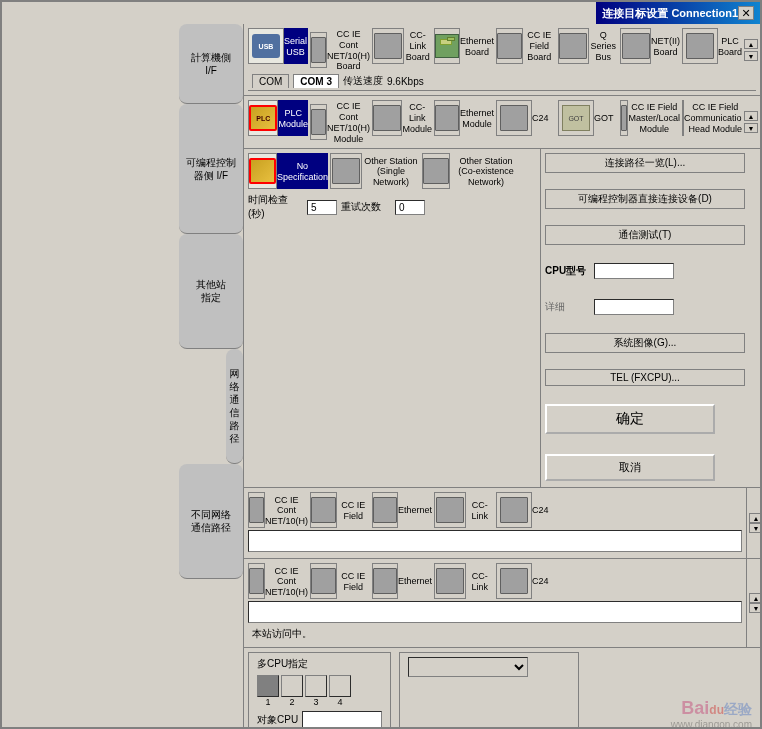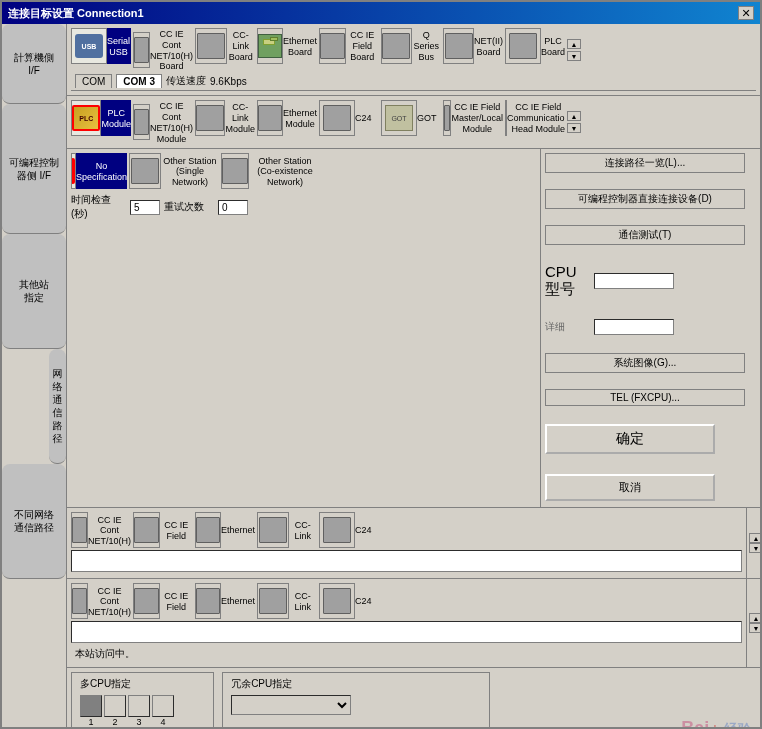--- a/index.html
+++ b/index.html
@@ -1,18 +1,18 @@
 <!DOCTYPE html>
 <html><head>
   <meta charset="utf-8">
   <style>
     * { box-sizing: border-box; margin: 0; padding: 0; }
     body { font-family: 'MS Shell Dlg 2', Tahoma, Arial, sans-serif; font-size: 11px; background: #d4d0c8; width: 762px; height: 729px; overflow: hidden; }
     
-    .window { width: 762px; height: 729px; display: flex; flex-direction: column; border: 2px solid #808080; background: #d4d0c8; }
+    .window { width: 762px; height: 729px; display: flex; flex-direction: column; border: 2px solid #808080; background: #d4d0c8; align-items: flex-end; }
     
     .title-bar { background: linear-gradient(to right, #000080, #1084d0); color: white; padding: 3px 6px; display: flex; justify-content: space-between; align-items: center; height: 22px; flex-shrink: 0; }
     .title-bar-text { font-size: 11px; font-weight: bold; }
     .title-bar-close { background: #d4d0c8; border: 1px solid #808080; width: 16px; height: 14px; cursor: pointer; display: flex; align-items: center; justify-content: center; font-size: 11px; color: black; }
     
     .main-content { display: flex; flex: 1; overflow: hidden; }
     
     .left-sidebar { width: 65px; background: #d4d0c8; border-right: 1px solid #808080; display: flex; flex-direction: column; }
     .sidebar-section { border-bottom: 1px solid #808080; padding: 14px 2px; display: flex; flex-direction: column; align-items: center; justify-content: center; font-size: 10px; color: #000; cursor: pointer; border-radius: 8px; }
     .sidebar-section.computer { height: 80px; background: #c0c0c0; }
@@ -277,21 +277,21 @@
             <div class="scroll-btn">▼</div>
           </div>
         </div>
       </div>
 
       <div class="section-other">
         <div class="section-other-left">
 
           <div class="icon-row" style="margin-bottom:4px;">
 
-            <div class="icon-item selected" style="width:56px;">
+            <div class="icon-item selected" style="width:80px;">
               <div class="icon-box active">
                 <div class="no-spec-icon"></div>
               </div>
               <span class="icon-label">No Specification</span>
             </div>
 
             <div class="icon-item" style="width:90px;">
               <div class="icon-box">
                 <div class="gray-box"></div>
               </div>
@@ -313,21 +313,21 @@
             <input class="field-input small" type="text" value="0" style="">
           </div>
         </div>
 
         <div class="section-other-right">
           <button class="btn-panel">连接路径一览(L)...</button>
           <button class="btn-panel">可编程控制器直接连接设备(D)</button>
           <button class="btn-panel">通信测试(T)</button>
 
           <div class="field-row">
-            <span style="font-size:15px;width:45px;">CPU型号</span>
+            <span style="font-size:10px;width:45px;font-weight:bold;">CPU型号</span>
             <div style="background:white;border:1px inset #808080;width:80px;height:16px;"></div>
           </div>
           <div class="field-row">
             <span style="font-size:10px;color:#666;width:45px;">详细</span>
             <div style="background:white;border:1px inset #808080;width:80px;height:16px;"></div>
           </div>
 
           <button class="btn-panel">系统图像(G)...</button>
           <button class="btn-panel">TEL (FXCPU)...</button>
           <button class="btn-large" style="font-size:14px;">确定</button>
@@ -447,21 +447,20 @@
               <span class="cpu-num">4</span>
             </div>
           </div>
           <div class="target-cpu-row" style="margin-top:4px;">
             <span class="target-cpu-label">对象CPU</span>
             <div style="background:white;border:1px inset #808080;width:80px;height:18px;"></div>
           </div>
         </div>
 
         <div class="redundant-group">
-          <div class="target-group-label">冗余CPU指定</div>
           <select class="redundant-select"></select>
         </div>
 
         <div style="flex:1;position:relative;display:flex;align-items:flex-end;justify-content:flex-end;padding:4px;">
           <div style="opacity:0.35;text-align:right;">
             <div style="font-size:16px;color:#cc0000;font-weight:bold;">
               <span style="color:#be185d;font-size:18px;">Bai</span><span style="color:#cc0000;font-size:12px;">du</span><span style="color:#3060c0;font-size:14px;">经验</span>
             </div>
             <div style="font-size:10px;color:#333;">www.diangon.com</div>
           </div>

